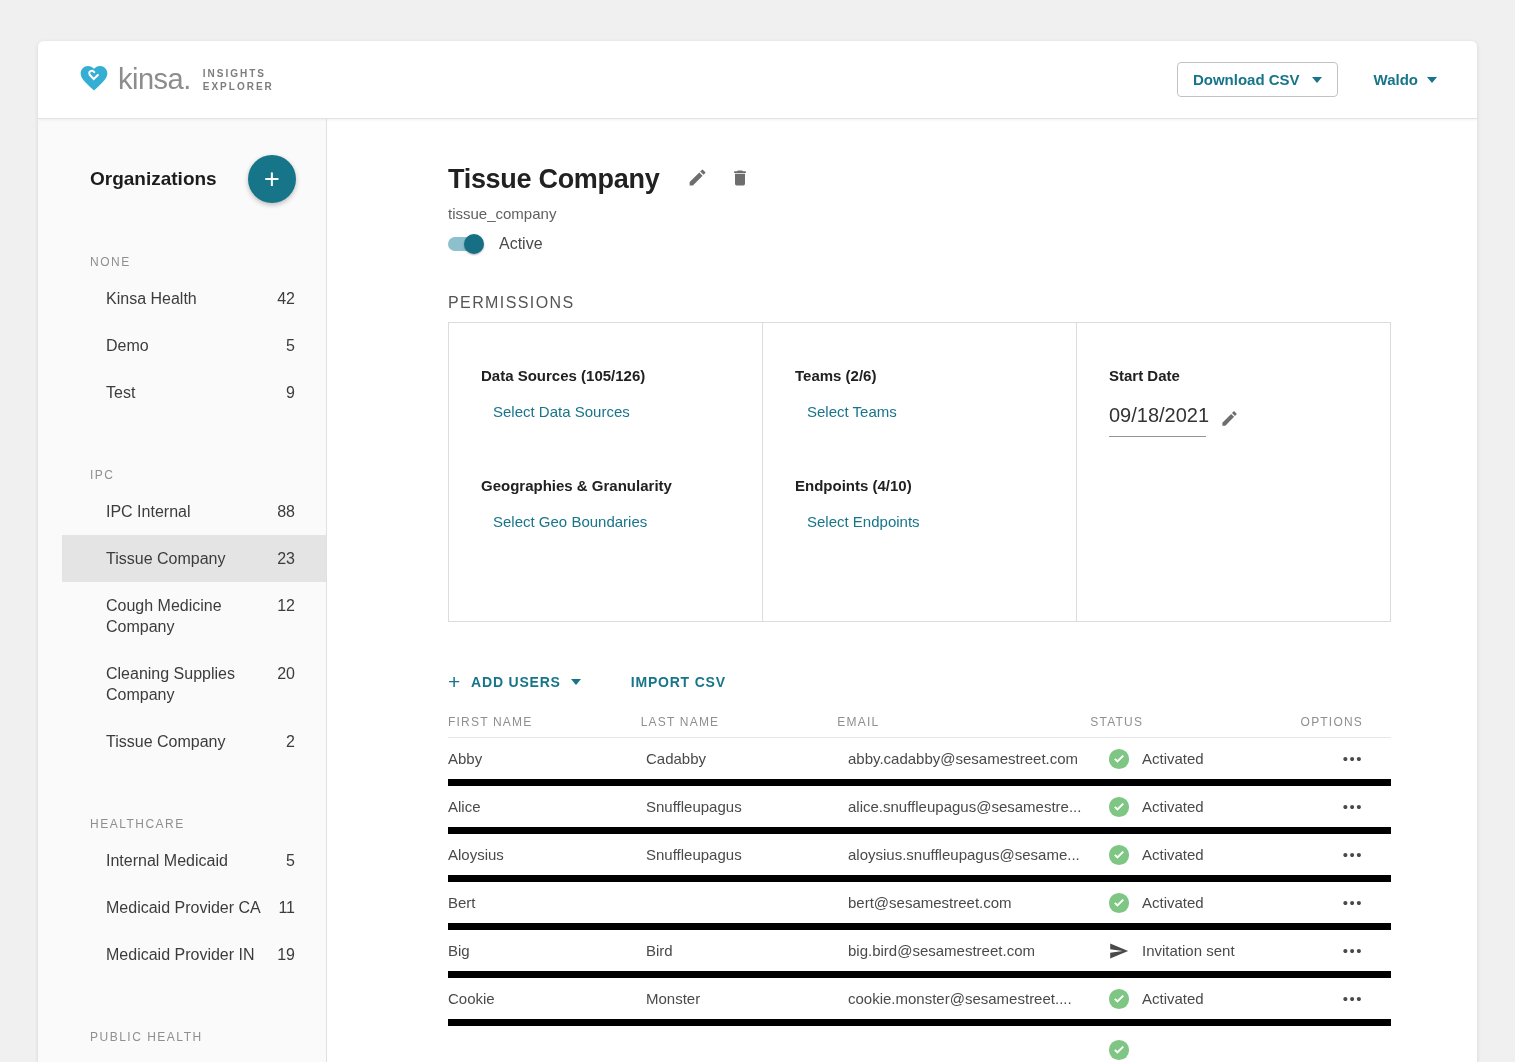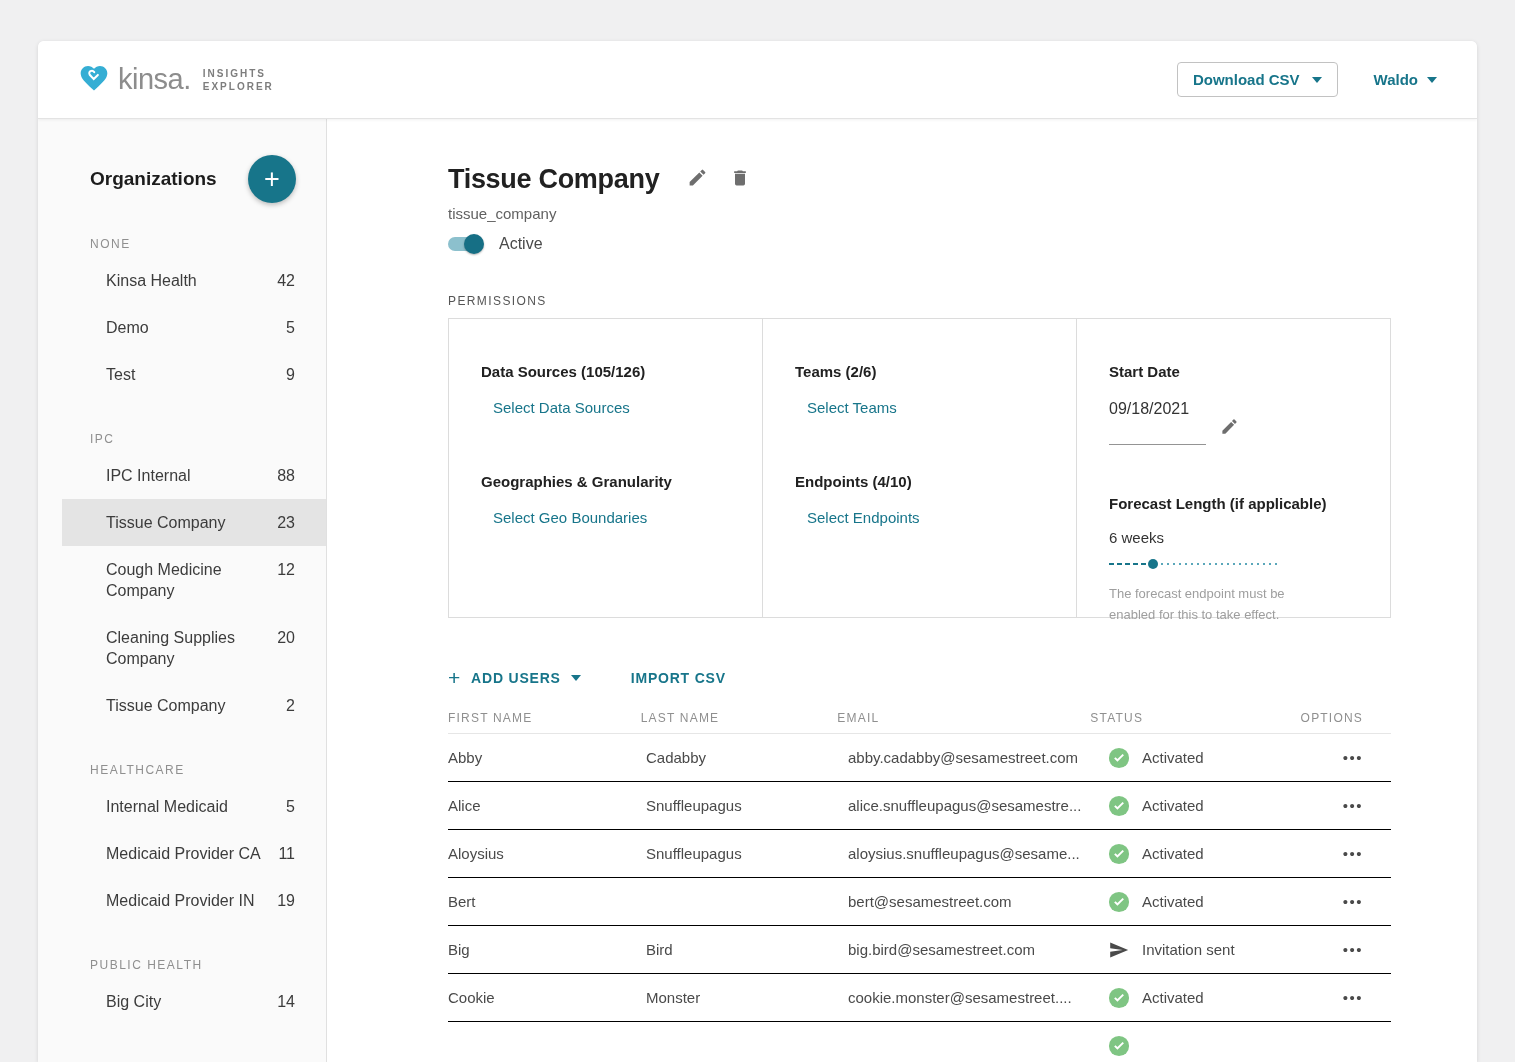--- a/index.html
+++ b/index.html
@@ -60,21 +60,21 @@
     display: flex; align-items: center; justify-content: space-between;
     padding: 36px 30px 0 28px;
   }
   .side-title { font-size: 19px; font-weight: 700; color: #1c1c1c; }
   .add-org {
     width: 48px; height: 48px; border-radius: 50%;
     background: #17758a; color: #fff; border: none; cursor: pointer;
     font-size: 27px; line-height: 46px; text-align: center; font-weight: 400;
     box-shadow: 0 2px 5px rgba(0,0,0,.25);
   }
-  .side-section { margin-top: 34px; }
+  .side-section { margin-top: 52px; }
   .section-label {
     padding: 0 28px; font-size: 12px; letter-spacing: 1.5px;
     color: #8f8f8f; margin-bottom: 6px;
   }
   .org-item {
     display: flex; align-items: flex-start; justify-content: space-between;
     padding: 13px 31px 13px 44px; cursor: pointer;
     font-size: 16px; color: #3c3c3c; line-height: 21px;
   }
   .org-item .org-name { max-width: 160px; }
@@ -87,33 +87,33 @@
   .title-row .icon-btn { margin-left: 28px; }
   .title-row .icon-btn + .icon-btn { margin-left: 22px; }
   .icon-btn svg { fill: #6e6e6e; }
   .slug { margin-top: 8px; font-size: 15px; color: #616161; }
   .toggle-row { margin-top: 12px; display: flex; align-items: center; gap: 13px; }
   .switch { position: relative; width: 38px; height: 20px; cursor: pointer; }
   .switch .track { position: absolute; left: 0; top: 3px; width: 34px; height: 14px; border-radius: 7px; background: #8cc0cd; }
   .switch .thumb { position: absolute; left: 16px; top: 0; width: 20px; height: 20px; border-radius: 50%; background: #166f85; box-shadow: 0 1px 2px rgba(0,0,0,.3); }
   .toggle-label { font-size: 16px; color: #4a4a4a; }
   
-  .perm-label { margin-top: 40px; font-size: 12px; letter-spacing: 1.4px; color: #555; }
+  .perm-label { margin-top: 40px; font-size: 16px; letter-spacing: 1.4px; color: #555; }
   .perm-box {
     margin-top: 10px; width: 943px; height: 300px;
     border: 1px solid #dcdcdc; display: flex; background: #fff;
   }
   .perm-col { flex: 1; padding: 44px 32px 0 32px; border-right: 1px solid #dcdcdc; }
   .perm-col:last-child { border-right: none; }
   .perm-title { font-size: 15px; font-weight: 700; color: #212121; }
   .perm-link { display: inline-block; margin-top: 19px; font-size: 15px; color: #17758a; cursor: pointer; text-decoration: none; margin-left: 12px; }
   .perm-group2 { margin-top: 56px; }
   .date-field { margin-top: 20px; display: flex; align-items: flex-end; }
   .date-value {
-    font-size: 16px; color: #333; padding-bottom: 26px;
+    font-size: 20px; color: #333; padding-bottom: 9px;
     border-bottom: 1px solid #949494; width: 97px; cursor: text;
   }
   .date-edit { margin-left: 14px; margin-bottom: 6px; }
   .date-edit svg { fill: #6e6e6e; }
   .forecast-group { margin-top: 50px; }
   .forecast-value { margin-top: 17px; font-size: 15px; color: #333; }
   .slider { position: relative; margin-top: 13px; width: 169px; height: 10px; cursor: pointer; }
   .slider .fill {
     position: absolute; left: 0; top: 4px; width: 40px; height: 2px;
     background: repeating-linear-gradient(90deg, #17758a 0 5px, transparent 5px 8px);
@@ -136,21 +136,21 @@
   }
   .plus-glyph { font-size: 21px; font-weight: 400; line-height: 16px; }
   .user-table { width: 943px; margin-top: 26px; font-size: 15px; }
   .t-head {
     display: flex; align-items: center; height: 22px;
     font-size: 12px; letter-spacing: 1.2px; color: #8f8f8f;
     padding-bottom: 10px; border-bottom: 1px solid #e6e6e6;
   }
   .t-row {
     display: flex; align-items: center; height: 48px;
-    border-bottom: 1px solid #000000; color: #4a4a4a;
+    border-bottom: 7px solid #000000; color: #4a4a4a;
   }
   .c-first { width: 198px; } .c-last { width: 202px; }
   .c-email { width: 260px; white-space: nowrap; overflow: hidden; }
   .c-status { width: 216px; display: flex; align-items: center; gap: 12px; }
   .c-options { flex: 1; text-align: right; padding-right: 28px; }
   .t-head .c-status { display: block; }
   .status-icon { width: 22px; height: 22px; display: inline-flex; flex: 0 0 22px; }
   .dots-btn {
     background: none; border: none; cursor: pointer; color: #4a4a4a;
     font-size: 15px; letter-spacing: 1.5px; line-height: 10px;
@@ -331,30 +331,20 @@
           <div class="date-field">
             <span class="date-value">09/18/2021</span>
             <button class="icon-btn date-edit">
               <span>
                 <svg width="19" height="19" viewBox="0 0 24 24">
                     <path d="M3 17.25V21h3.75L17.81 9.94l-3.75-3.75L3 17.25zM20.71 7.04a1 1 0 0 0 0-1.41l-2.34-2.34a1 1 0 0 0-1.41 0l-1.83 1.83 3.75 3.75 1.83-1.83z"></path>
                   </svg>
               </span>
             </button>
           </div>
-          <div class="forecast-group">
-            <div class="perm-title">Forecast Length (if applicable)</div>
-            <div class="forecast-value">6 weeks</div>
-            <div class="slider">
-              <div class="fill"></div>
-                <div class="rest"></div>
-                <div class="thumb"></div>
-            </div>
-            <div class="forecast-note">The forecast endpoint must be enabled for this to take effect.</div>
-          </div>
         </div>
       </div>
 
       <div class="user-actions">
         <button class="action-link">
           <span class="plus-glyph">+</span>
           <span>ADD USERS</span>
           <span class="caret"></span>
         </button>
         <button class="action-link">

